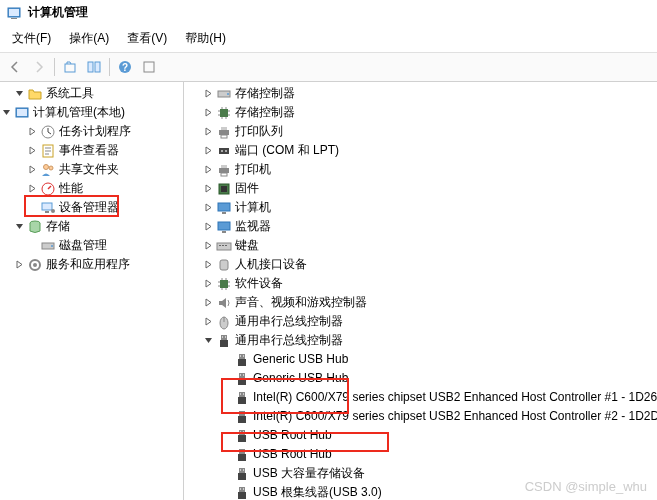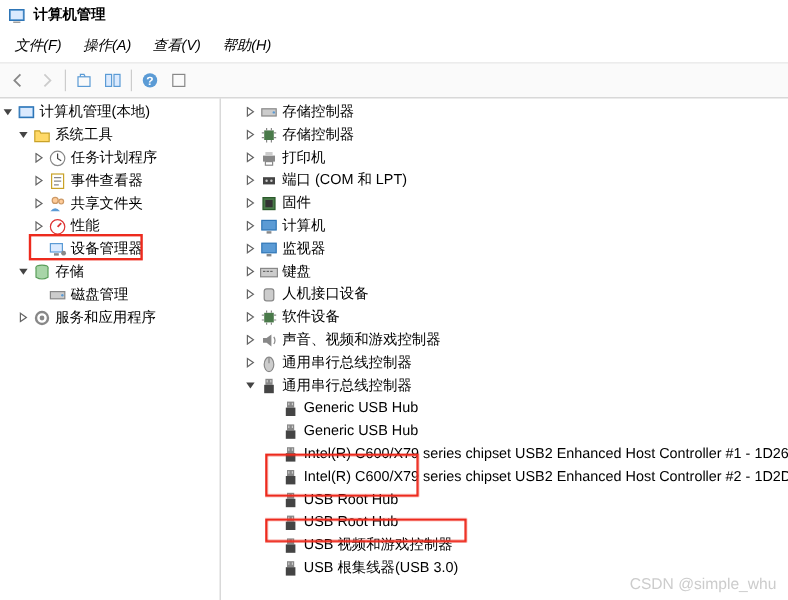--- a/index.html
+++ b/index.html
@@ -1,20 +1,20 @@
 <!DOCTYPE html>
 <html><head>
 <meta charset="utf-8">
 <style>
 * { margin: 0; padding: 0; box-sizing: border-box; }
 body { font-family: "Microsoft YaHei", "Segoe UI", sans-serif; font-size: 12px; background: #fff; color: #000; width: 657px; height: 500px; overflow: hidden; position: relative; }
 .titlebar { display: flex; align-items: center; padding: 4px 6px; gap: 6px; font-weight: bold; }
 .titlebar .icon { width: 16px; height: 16px; }
 .menubar { display: flex; gap: 2px; padding: 2px 4px; border-bottom: 1px solid #e0e0e0; }
-.menubar .menu-item { padding: 3px 8px; cursor: default; font-style: italic; }
+.menubar .menu-item { padding: 3px 8px; cursor: default; }
 .toolbar { display: flex; align-items: center; gap: 2px; padding: 3px 4px; border-bottom: 1px solid #d0d0d0; background: #fafafa; }
 .toolbar .tbtn { width: 22px; height: 22px; display: flex; align-items: center; justify-content: center; cursor: default; }
 .toolbar .sep { width: 1px; height: 18px; background: #ccc; margin: 0 2px; }
 .content { display: flex; height: calc(500px - 70px); }
 .left-pane { width: 184px; border-right: 1px solid #d0d0d0; overflow: auto; padding-top: 2px; }
 .right-pane { flex: 1; overflow: auto; padding-top: 2px; }
 .tree-node { display: flex; align-items: center; padding: 1px 0; white-space: nowrap; cursor: default; line-height: 17px; }
 .chev { width: 13px; height: 13px; display: flex; align-items: center; justify-content: center; flex-shrink: 0; }
 .chev svg { width: 9px; height: 9px; }
 .indent { flex-shrink: 0; }
@@ -78,47 +78,47 @@
   <div class="tbtn">
       <svg width="14" height="14" viewBox="0 0 14 14">
         <rect x="2" y="2" width="10" height="10" fill="none" stroke="#888"></rect>
       </svg>
     </div>
 </div>
 
 <div class="content">
   <div class="left-pane" id="left-tree">
       <div class="tree-node">
+        <span class="indent" style="width:13px"></span>
+        <span class="chev">
+          <svg viewBox="0 0 9 9">
+            <path d="M1 2 L8 2 L4.5 7 Z" fill="#444"></path>
+          </svg>
+        </span>
+        <span class="node-icon">
+          <svg viewBox="0 0 16 16">
+            <path d="M2 4 L6 4 L7 6 L14 6 L14 13 L2 13 Z" fill="#ffd968" stroke="#c9a227"></path>
+          </svg>
+        </span>
+        <span>系统工具</span>
+      </div>
+      <div class="tree-node">
         <span class="indent" style="width:0px"></span>
         <span class="chev">
           <svg viewBox="0 0 9 9">
             <path d="M1 2 L8 2 L4.5 7 Z" fill="#444"></path>
           </svg>
         </span>
         <span class="node-icon">
           <svg viewBox="0 0 16 16">
             <rect x="2" y="3" width="12" height="9" fill="#5b9bd5" stroke="#2e75b6"></rect>
             <rect x="3" y="4" width="10" height="7" fill="#dbeafe"></rect>
           </svg>
         </span>
         <span>计算机管理(本地)</span>
-      </div>
-      <div class="tree-node">
-        <span class="indent" style="width:13px"></span>
-        <span class="chev">
-          <svg viewBox="0 0 9 9">
-            <path d="M1 2 L8 2 L4.5 7 Z" fill="#444"></path>
-          </svg>
-        </span>
-        <span class="node-icon">
-          <svg viewBox="0 0 16 16">
-            <path d="M2 4 L6 4 L7 6 L14 6 L14 13 L2 13 Z" fill="#ffd968" stroke="#c9a227"></path>
-          </svg>
-        </span>
-        <span>系统工具</span>
       </div>
       <div class="tree-node">
         <span class="indent" style="width:26px"></span>
         <span class="chev">
           <svg viewBox="0 0 9 9">
             <path d="M2 1 L7 4.5 L2 8 Z" fill="none" stroke="#666" stroke-width="1"></path>
           </svg>
         </span>
         <span class="node-icon">
           <svg viewBox="0 0 16 16">
@@ -266,37 +266,53 @@
             <path d="M2 1 L7 4.5 L2 8 Z" fill="none" stroke="#666" stroke-width="1"></path>
           </svg>
         </span>
         <span class="node-icon">
           <svg viewBox="0 0 16 16">
             <rect x="3" y="6" width="10" height="5" fill="#888"></rect>
             <rect x="5" y="3" width="6" height="3" fill="#ccc"></rect>
             <rect x="5" y="11" width="6" height="3" fill="#fff" stroke="#888"></rect>
           </svg>
         </span>
-        <span>打印机</span>
+        <span>打印队列</span>
       </div>
       <div class="tree-node">
         <span class="indent" style="width:18px"></span>
         <span class="chev">
           <svg viewBox="0 0 9 9">
             <path d="M2 1 L7 4.5 L2 8 Z" fill="none" stroke="#666" stroke-width="1"></path>
           </svg>
         </span>
         <span class="node-icon">
           <svg viewBox="0 0 16 16">
             <rect x="3" y="5" width="10" height="6" fill="#444"></rect>
             <circle cx="6" cy="8" r="1" fill="#ccc"></circle>
             <circle cx="10" cy="8" r="1" fill="#ccc"></circle>
           </svg>
         </span>
         <span>端口 (COM 和 LPT)</span>
+      </div>
+      <div class="tree-node">
+        <span class="indent" style="width:18px"></span>
+        <span class="chev">
+          <svg viewBox="0 0 9 9">
+            <path d="M2 1 L7 4.5 L2 8 Z" fill="none" stroke="#666" stroke-width="1"></path>
+          </svg>
+        </span>
+        <span class="node-icon">
+          <svg viewBox="0 0 16 16">
+            <rect x="3" y="6" width="10" height="5" fill="#888"></rect>
+            <rect x="5" y="3" width="6" height="3" fill="#ccc"></rect>
+            <rect x="5" y="11" width="6" height="3" fill="#fff" stroke="#888"></rect>
+          </svg>
+        </span>
+        <span>打印机</span>
       </div>
       <div class="tree-node">
         <span class="indent" style="width:18px"></span>
         <span class="chev">
           <svg viewBox="0 0 9 9">
             <path d="M2 1 L7 4.5 L2 8 Z" fill="none" stroke="#666" stroke-width="1"></path>
           </svg>
         </span>
         <span class="node-icon">
           <svg viewBox="0 0 16 16">
@@ -511,21 +527,21 @@
         <span class="indent" style="width:36px"></span>
         <span class="chev"></span>
         <span class="node-icon">
           <svg viewBox="0 0 16 16">
             <rect x="5" y="2" width="6" height="5" fill="#888"></rect>
             <rect x="4" y="7" width="8" height="7" fill="#444"></rect>
             <rect x="6" y="3" width="1" height="2" fill="#ccc"></rect>
             <rect x="9" y="3" width="1" height="2" fill="#ccc"></rect>
           </svg>
         </span>
-        <span>USB 视频和游戏控制器</span>
+        <span>USB 大容量存储设备</span>
       </div>
       <div class="tree-node">
         <span class="indent" style="width:36px"></span>
         <span class="chev"></span>
         <span class="node-icon">
           <svg viewBox="0 0 16 16">
             <rect x="5" y="2" width="6" height="5" fill="#888"></rect>
             <rect x="4" y="7" width="8" height="7" fill="#444"></rect>
             <rect x="6" y="3" width="1" height="2" fill="#ccc"></rect>
             <rect x="9" y="3" width="1" height="2" fill="#ccc"></rect>

